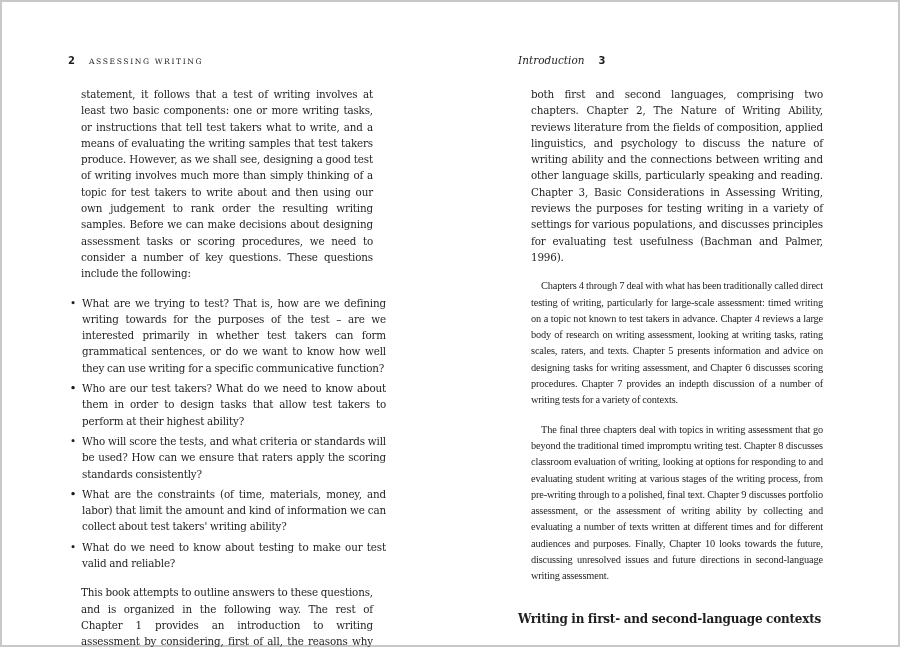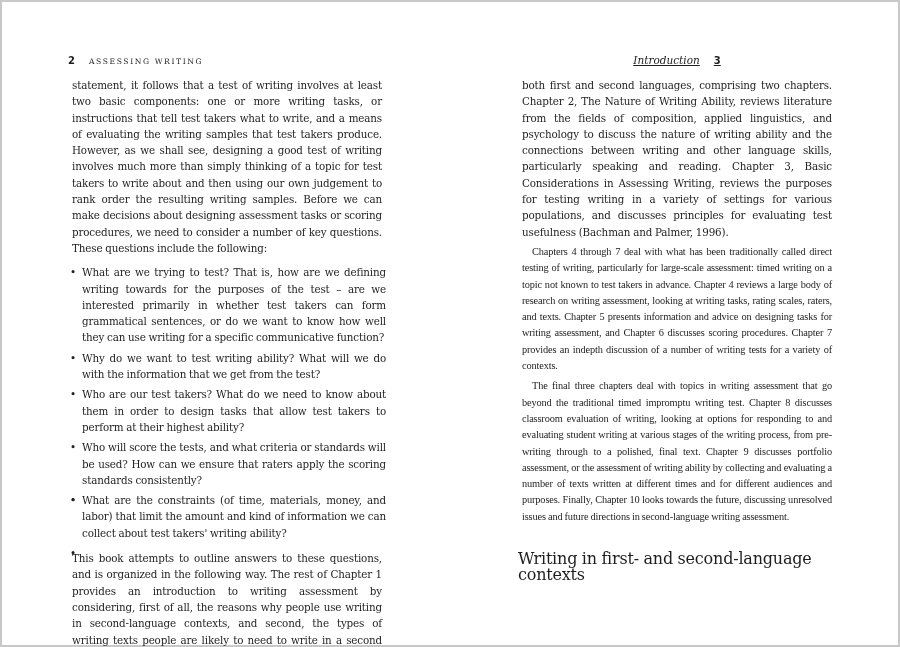--- a/index.html
+++ b/index.html
@@ -41,59 +41,59 @@
       font-family: "DejaVu Sans", "Liberation Sans", sans-serif;
       font-weight: bold;
       font-size: 10px;
     }
     .left-head .folio { margin-right: 14px; }
     .left-head .head-title {
       font-size: 7.6px;
       letter-spacing: 1.6px;
       text-transform: uppercase;
     }
-    .right-head { text-align: center; text-decoration: underline; }
+    .right-head { text-align: left; }
     .right-head .head-title {
       font-style: italic;
       font-size: 10.5px;
       margin-right: 14px;
     }
     .body {
       position: absolute;
       top: 71px;
       width: 318px;
       font-size: 10.35px;
       line-height: 16.3px;
       text-align: justify;
       hyphens: manual;
       letter-spacing: -0.15px;
       word-spacing: -0.3px;
     }
     .body p {
-      margin: 4px;
+      margin: 13px;
     }
     .body p.indent { text-indent: 10px; font-family: Liberation Serif, serif; }
     ul.bullets {
       list-style: none;
       margin: 8px 0 9px 0;
       padding: 0;
     }
     ul.bullets li {
       position: relative;
       padding-left: 14px;
       margin-bottom: 4px;
     }
     ul.bullets li .dot {
       position: absolute;
       left: 2px;
       top: 0;
     }
     .section-heading {
-      font-weight: normal;
-      font-size: 16px;
+      font-weight: bold;
+      font-size: 12px;
       line-height: 16px;
       margin: 26px 0 10px 0;
       text-align: left;
       letter-spacing: -0.2px;
     }
   </style>
 </head>
 <body>
 
 <div class="frame">
@@ -101,26 +101,26 @@
   <div class="page page-left">
     <div class="running-head left-head">
       <span class="folio">2</span><span class="head-title">Assessing Writing</span>
     </div>
 
     <div class="body">
       <p>statement, it follows that a test of writing involves at least two basic components: one or more writing tasks, or instructions that tell test takers what to write, and a means of evaluating the writing samples that test takers produce. However, as we shall see, designing a good test of writing involves much more than simply thinking of a topic for test takers to write about and then using our own judgement to rank order the resulting writing samples. Before we can make decisions about designing assessment tasks or scoring procedures, we need to consider a number of key questions. These questions include the following:</p>
 
       <ul class="bullets">
         <li><span class="dot">•</span><span>What are we trying to test? That is, how are we defining writing towards for the purposes of the test – are we interested primarily in whether test takers can form grammatical sentences, or do we want to know how well they can use writing for a specific communicative function?</span></li>
-        <li><span class="dot">•</span><span>Why do we want to test writing ability? What will we do with the information that we get from the test?</span></li>
+        <li><span class="dot">•</span></li>
         <li><span class="dot">•</span><span>Who are our test takers? What do we need to know about them in order to design tasks that allow test takers to perform at their highest ability?</span></li>
         <li><span class="dot">•</span><span>Who will score the tests, and what criteria or standards will be used? How can we ensure that raters apply the scoring standards consistently?</span></li>
         <li><span class="dot">•</span></li>
         <li><span class="dot">•</span><span>What are the constraints (of time, materials, money, and labor) that limit the amount and kind of information we can collect about test takers' writing ability?</span></li>
-        <li><span class="dot">•</span></li>
+        <li><span class="dot">•</span><span>What do we need to know about testing to make our test valid and reliable?</span></li>
       </ul>
 
       <p>This book attempts to outline answers to these questions, and is organized in the following way. The rest of Chapter 1 provides an introduction to writing assessment by considering, first of all, the reasons why people use writing in second-language contexts, and second, the types of writing texts people are likely to need to write in a second language, both inside and outside the language classroom. The introduction is followed by an overview of writing assessment in</p>
     </div>
   </div>
 
   <div class="page page-right">
     <div class="running-head right-head">
       <span class="head-title">Introduction</span><span class="folio">3</span>
     </div>

